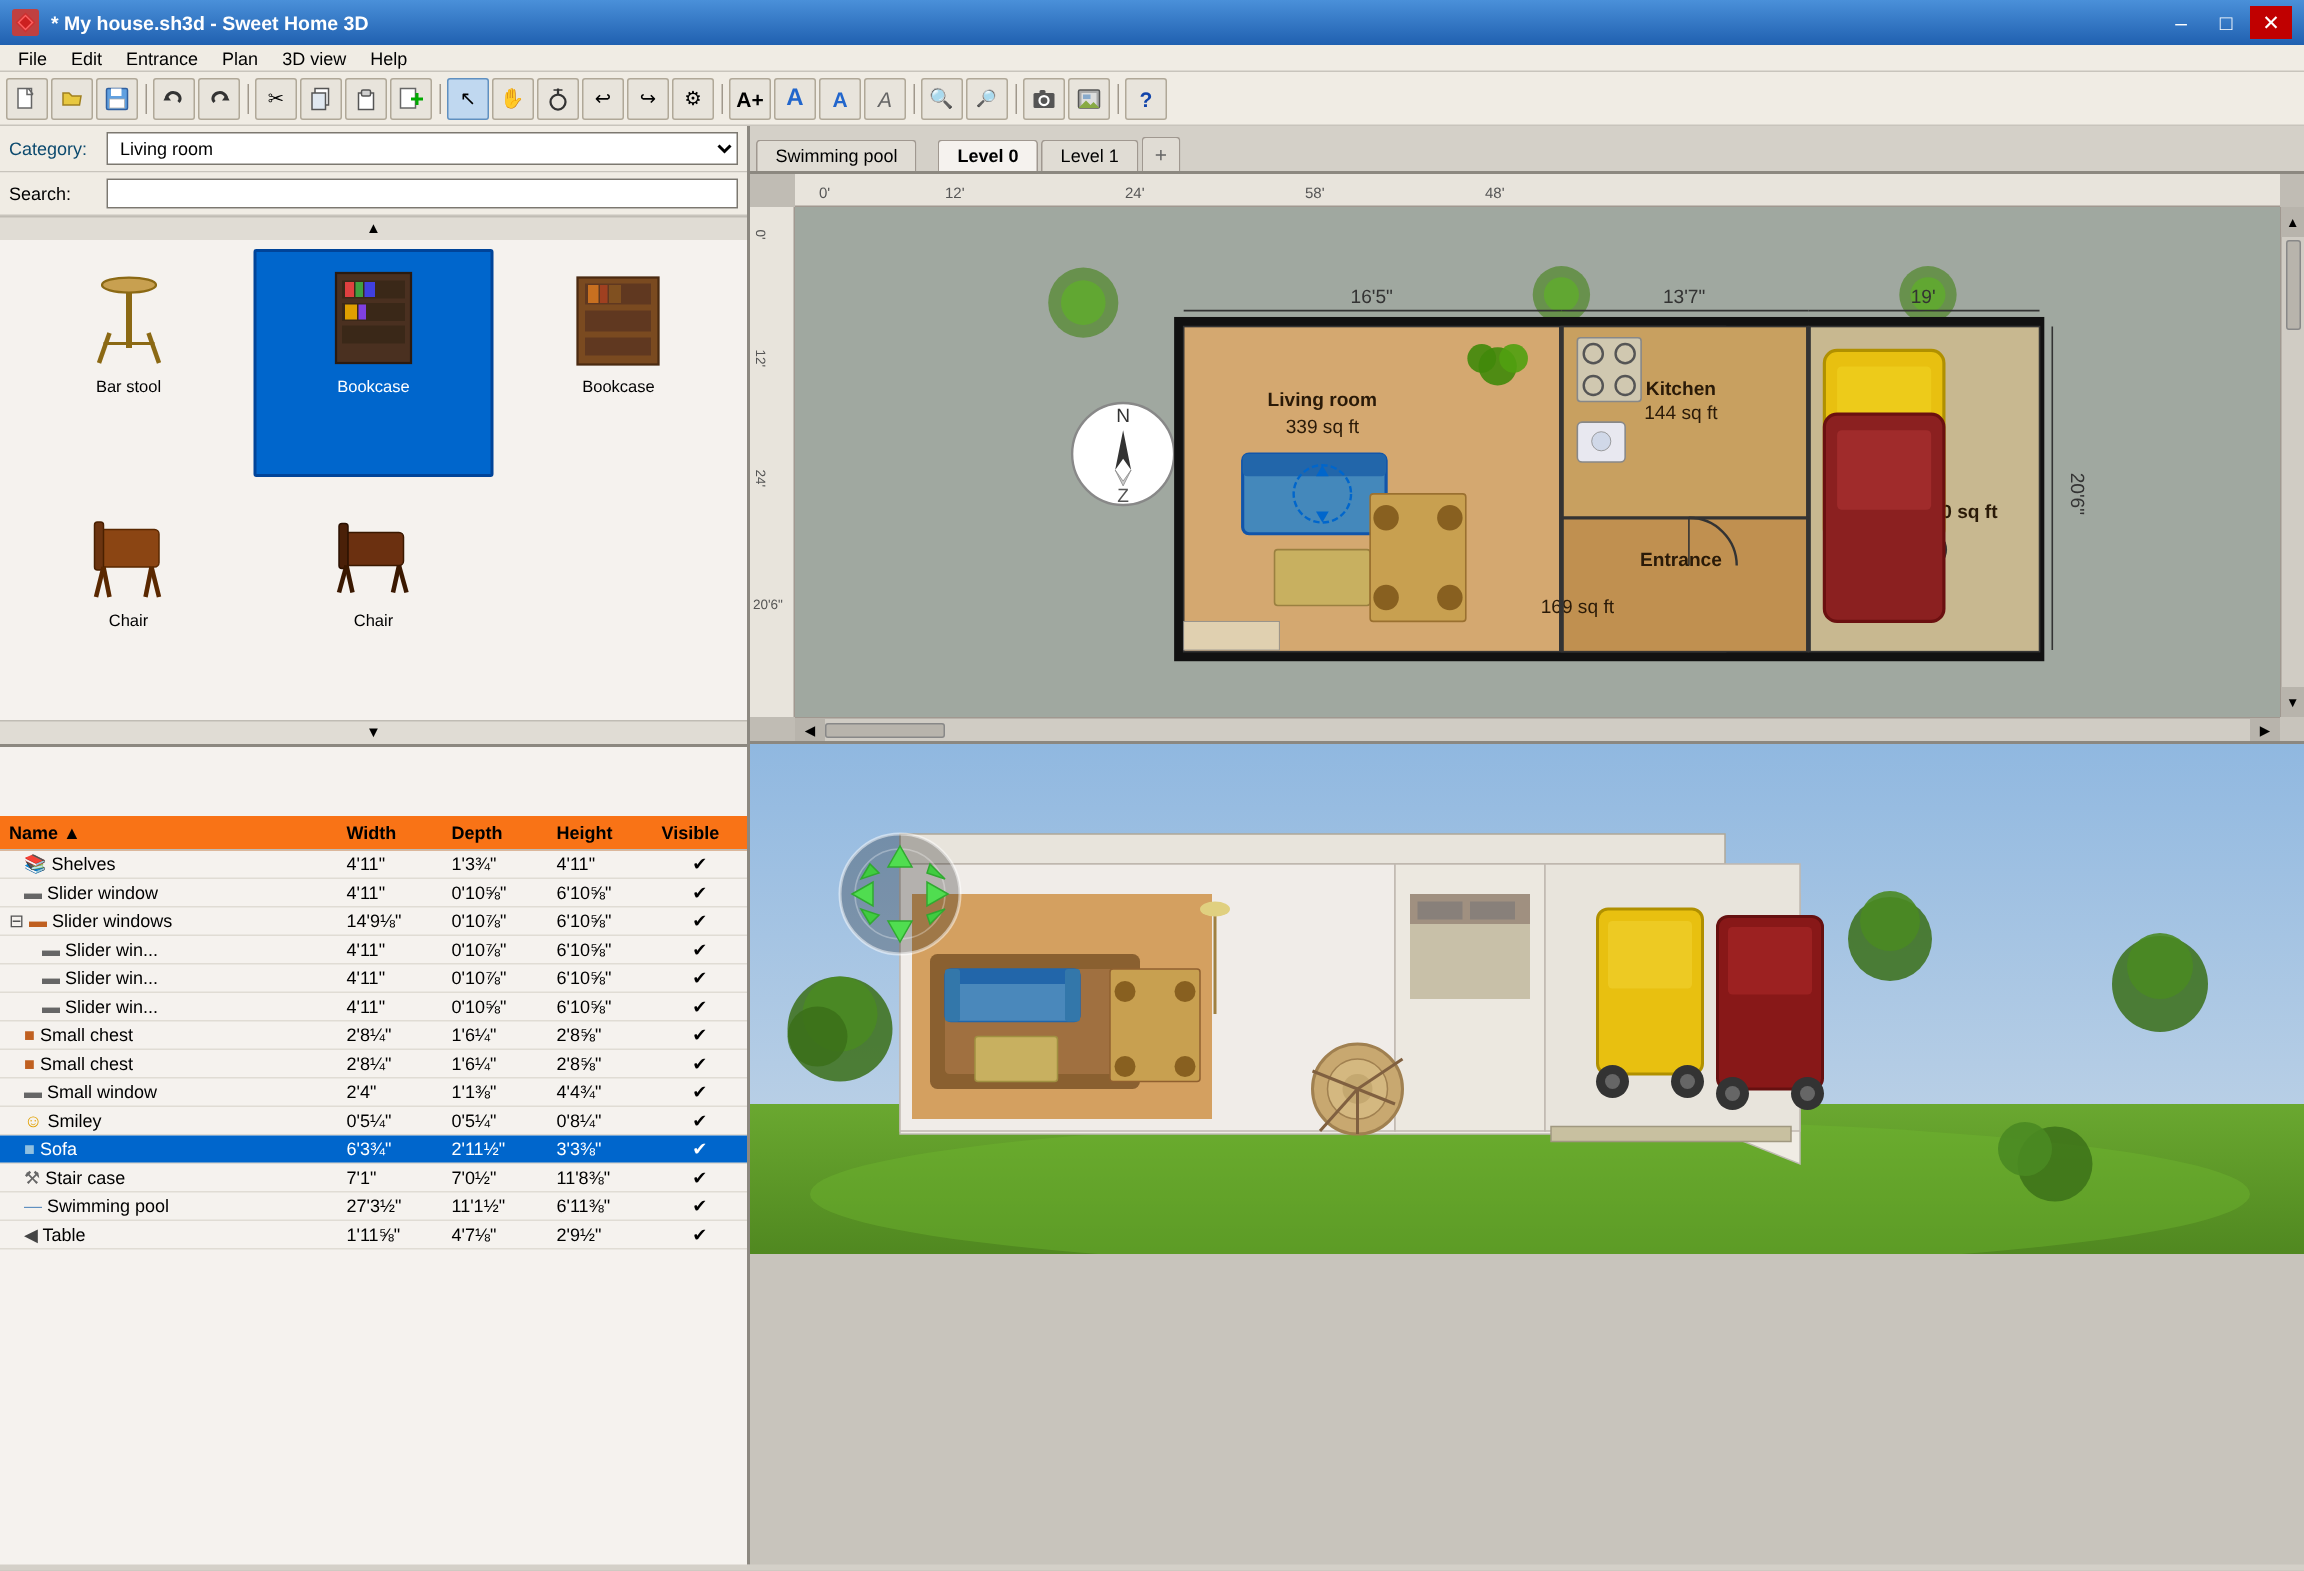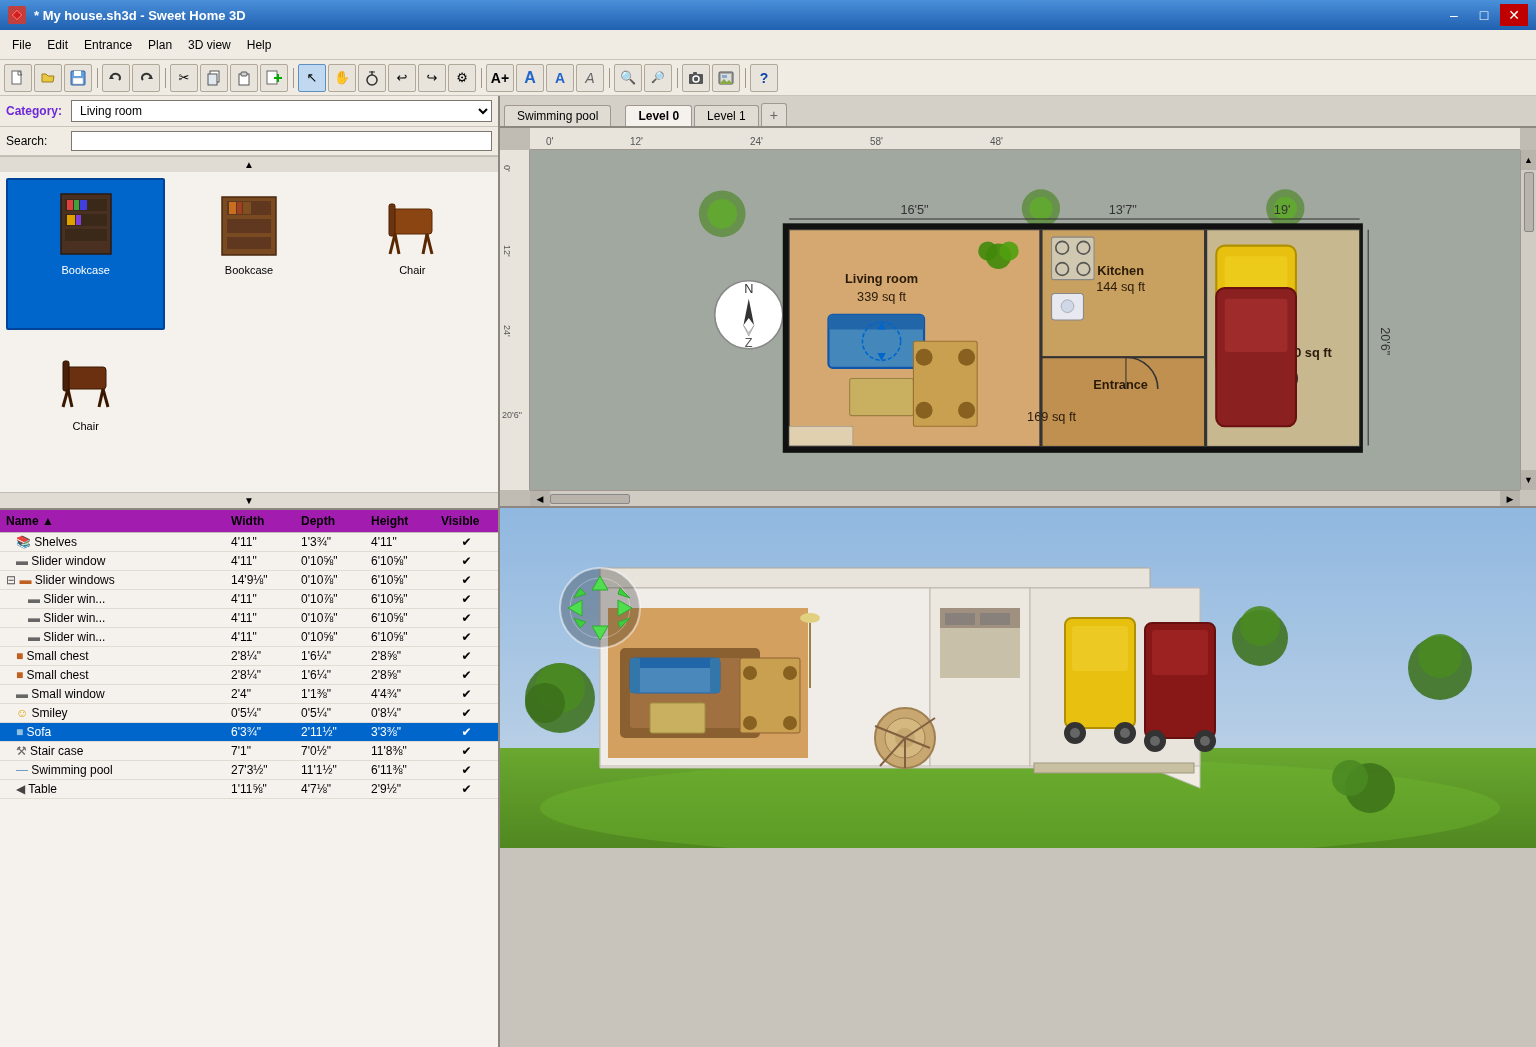--- a/index.html
+++ b/index.html
@@ -18,21 +18,21 @@
     .titlebar-left { display: flex; align-items: center; gap: 8px; }
     .titlebar-icon { width: 18px; height: 18px; background: #c04040; border-radius: 2px; display: flex; align-items: center; justify-content: center; }
     .titlebar-title { font-size: 13px; font-weight: bold; }
     .titlebar-controls { display: flex; gap: 2px; }
     .titlebar-btn { width: 28px; height: 22px; border: none; cursor: pointer; display: flex; align-items: center; justify-content: center; font-size: 14px; color: white; background: transparent; }
     .titlebar-btn.close { background: #c00000; }
 
     
     .menubar {
       background: #f0ece4;
-      height: 30px;
+      height: 18px;
       display: flex;
       align-items: center;
       padding: 0 4px;
       border-bottom: 1px solid #c8c4bc;
     }
     .menu-item { padding: 2px 8px; cursor: pointer; color: #000; }
 
     
     .toolbar {
       background: #f0ece4;
@@ -71,21 +71,21 @@
     }
 
     
     .category-row {
       display: flex;
       align-items: center;
       padding: 4px 6px;
       border-bottom: 1px solid #c8c4bc;
       background: #f0ece4;
     }
-    .category-label { width: 65px; color: #6d28d9; font-weight: bold; }
+    .category-label { width: 65px; color: #0c4a6e; font-weight: normal; }
     .category-select {
       flex: 1;
       height: 22px;
       border: 1px solid #7c7870;
       background: white;
       padding: 0 4px;
       font-size: 12px;
     }
     .search-row {
       display: flex;
@@ -149,24 +149,25 @@
 
     
     .furniture-list {
       flex: 1;
       overflow-y: auto;
       border-top: 2px solid #8c8880;
     }
     .list-header {
       display: grid;
       grid-template-columns: 1fr 70px 70px 70px 55px;
-      background: #a21caf;
+      background: #f97316;
       border-bottom: 1px solid #c0bcb4;
       padding: 2px 4px;
       font-weight: bold;
+      margin-top: 46px;
     }
     .list-header-cell { padding: 2px 2px; cursor: pointer; }
     .list-row {
       display: grid;
       grid-template-columns: 1fr 70px 70px 70px 55px;
       padding: 1px 4px;
       border-bottom: 1px solid #e0dcd4;
       align-items: center;
     }
     .list-row.selected { background: #0066cc; color: white; }
@@ -372,20 +373,32 @@
 
     <div class="search-row">
       <span class="search-label">Search:</span>
       <input class="search-input" type="text" style="">
     </div>
 
     <div class="furniture-scroll-up">▲</div>
 
     <div class="furniture-grid">
 
+      <div class="furniture-item">
+        <div class="furniture-icon">
+          <svg width="70" height="70" viewBox="0 0 70 70">
+            <line x1="35" y1="15" x2="35" y2="55" stroke="#8B6914" stroke-width="4"></line>
+            <ellipse cx="35" cy="13" rx="18" ry="5" fill="#c8a050" stroke="#8B6914" stroke-width="1.5"></ellipse>
+            <line x1="22" y1="45" x2="15" y2="65" stroke="#8B6914" stroke-width="3"></line>
+            <line x1="48" y1="45" x2="55" y2="65" stroke="#8B6914" stroke-width="3"></line>
+            <line x1="18" y1="52" x2="52" y2="52" stroke="#8B6914" stroke-width="2"></line>
+          </svg>
+        </div>
+        <span class="furniture-label">Bar stool</span>
+      </div>
 
       <div class="furniture-item selected">
         <div class="furniture-icon">
           <svg width="70" height="70" viewBox="0 0 70 70">
             <rect x="10" y="5" width="50" height="60" fill="#4a3020" stroke="#2a1a10" stroke-width="1.5"></rect>
             <rect x="14" y="10" width="42" height="12" fill="#3a2818"></rect>
             <rect x="14" y="25" width="42" height="12" fill="#3a2818"></rect>
             <rect x="14" y="40" width="42" height="12" fill="#3a2818"></rect>
 
             <rect x="16" y="11" width="6" height="10" fill="#e04040"></rect>

